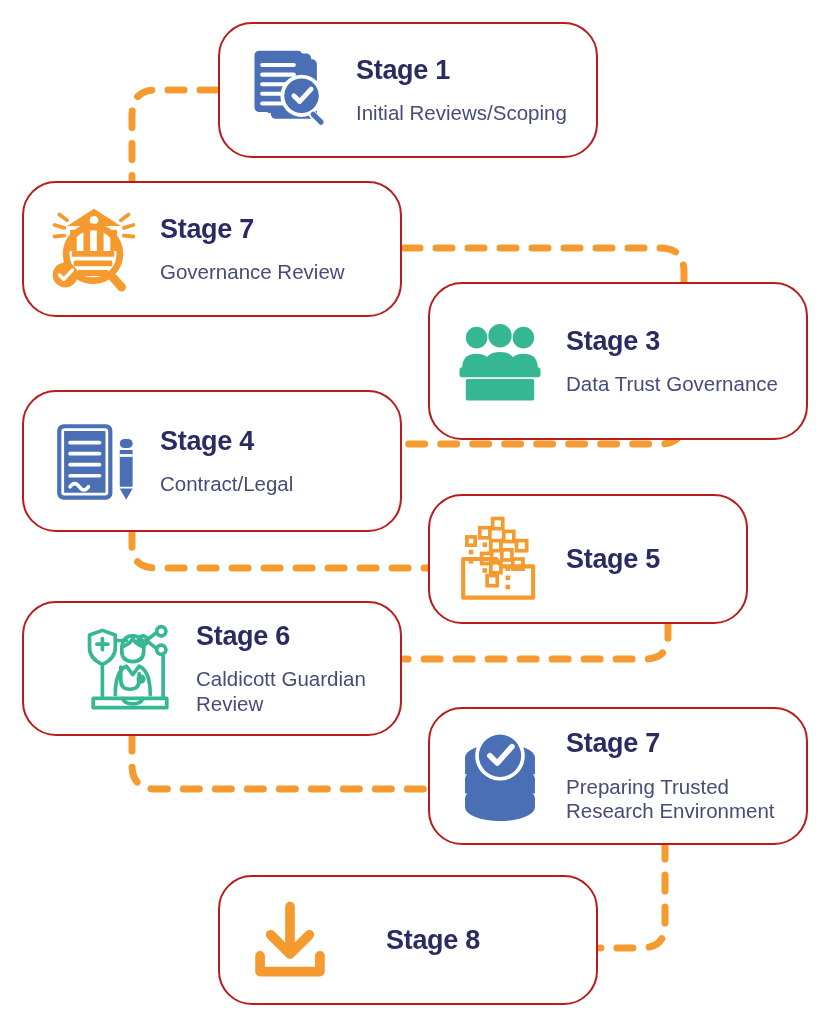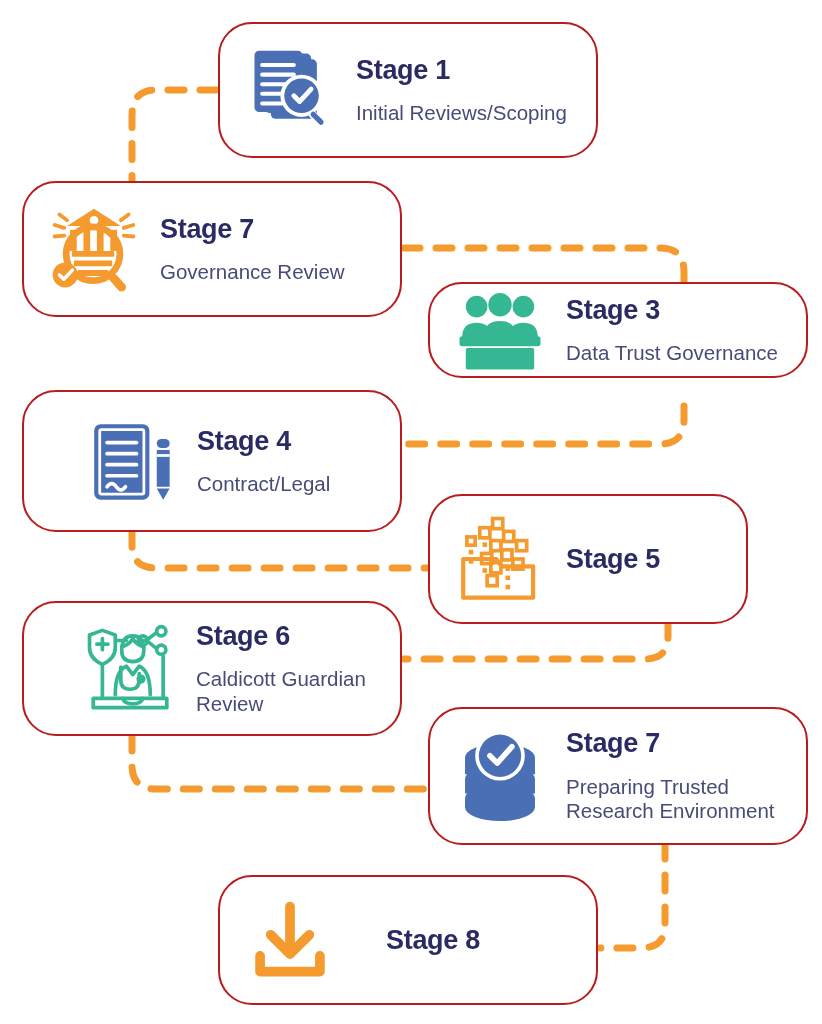--- a/index.html
+++ b/index.html
@@ -72,22 +72,22 @@
     font-size: 20.5px;
     font-weight: normal;
     color: #474b78;
     line-height: 1.2;
     margin-top: 16px;
   }
 
   
   #card-1 { left: 218px; top: 22px;  width: 380px; height: 136px; }
   #card-2 { left: 22px;  top: 181px; width: 380px; height: 136px; }
-  #card-3 { left: 428px; top: 282px; width: 380px; height: 96px; }
-  #card-4 { left: 22px;  top: 390px; width: 380px; height: 142px; padding-left: 37px; }
+  #card-3 { left: 428px; top: 282px; width: 380px; height: 158px; }
+  #card-4 { left: 22px;  top: 390px; width: 380px; height: 142px; }
   #card-5 { left: 428px; top: 494px; width: 320px; height: 130px; }
   #card-6 { left: 22px;  top: 601px; width: 380px; height: 135px; padding-left: 36px; }
   #card-7 { left: 428px; top: 707px; width: 380px; height: 138px; justify-content: space-between; }
   #card-8 { left: 218px; top: 875px; width: 380px; height: 130px; gap: 30px; }
 </style>
 </head>
 <body>
 
 <div id="diagram">
 

